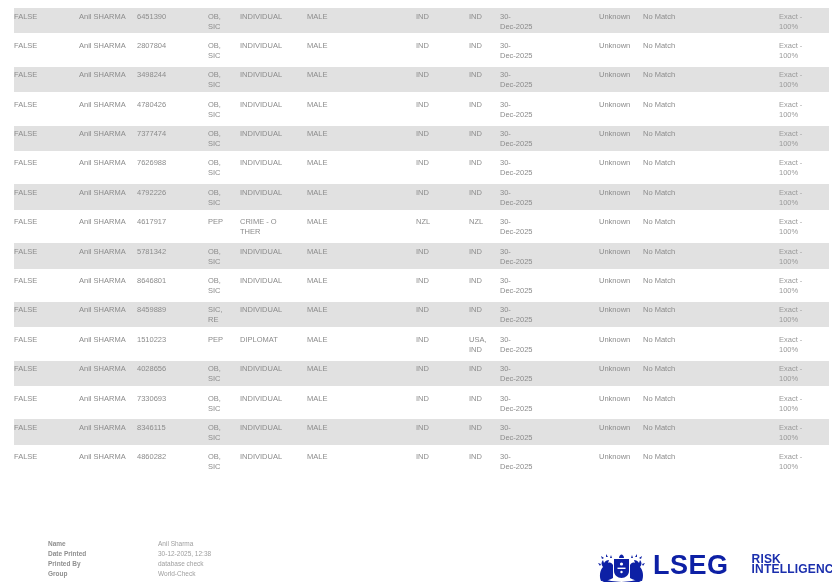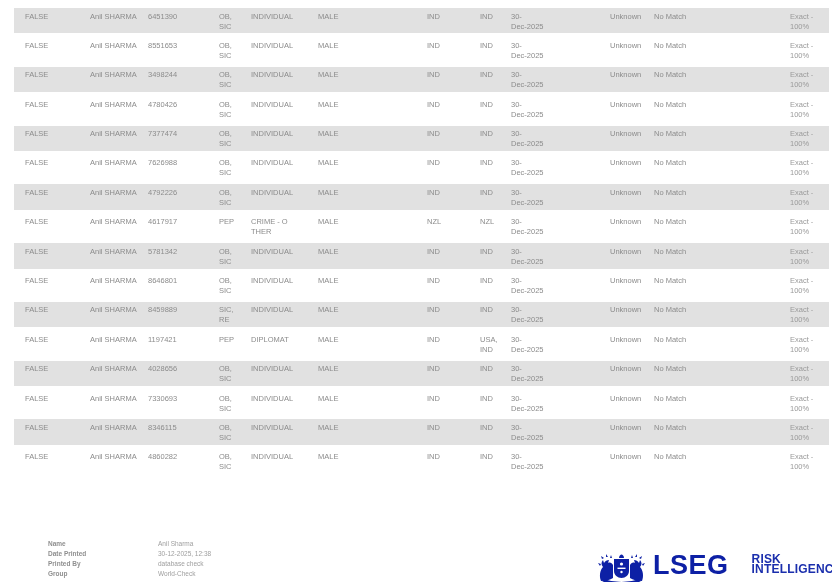--- a/index.html
+++ b/index.html
@@ -10,21 +10,21 @@
   }
   
   .report-table{position:absolute;left:14px;top:8px;width:815px}
   .row{display:flex;height:25.4px;margin-bottom:4px;background:#ffffff}
   .row.stripe{background:#e1e1e1}
   .cell{
     font-size:7.5px;line-height:10px;color:#8c8c8c;
     padding-top:3.5px;box-sizing:border-box;
     white-space:pre-line;overflow:hidden;
   }
-  .c1{width:65px;margin-left:11px}
+  .c1{width:65px;}
   .c2{width:58px}
   .c3{width:71px}
   .c4{width:32px}
   .c5{width:67px}
   .c6{width:109px}
   .c7{width:53px}
   .c8{width:31px}
   .c9{width:99px}
   .c10{width:44px}
   .c11{width:136px}
@@ -64,21 +64,21 @@
     <div class="cell c9">30-
 Dec-2025</div>
     <div class="cell c10">Unknown</div>
     <div class="cell c11">No Match</div>
     <div class="cell c12">Exact -
 100%</div>
   </div>
     <div class="row">
     <div class="cell c1">FALSE</div>
     <div class="cell c2">Anil SHARMA</div>
-    <div class="cell c3">8551653</div>
+    <div class="cell c3">2807804</div>
     <div class="cell c4">OB,
 SIC</div>
     <div class="cell c5">INDIVIDUAL</div>
     <div class="cell c6">MALE</div>
     <div class="cell c7">IND</div>
     <div class="cell c8">IND</div>
     <div class="cell c9">30-
 Dec-2025</div>
     <div class="cell c10">Unknown</div>
     <div class="cell c11">No Match</div>
@@ -234,21 +234,21 @@
     <div class="cell c9">30-
 Dec-2025</div>
     <div class="cell c10">Unknown</div>
     <div class="cell c11">No Match</div>
     <div class="cell c12">Exact -
 100%</div>
   </div>
     <div class="row">
     <div class="cell c1">FALSE</div>
     <div class="cell c2">Anil SHARMA</div>
-    <div class="cell c3">1197421</div>
+    <div class="cell c3">1510223</div>
     <div class="cell c4">PEP</div>
     <div class="cell c5">DIPLOMAT</div>
     <div class="cell c6">MALE</div>
     <div class="cell c7">IND</div>
     <div class="cell c8">USA,
 IND</div>
     <div class="cell c9">30-
 Dec-2025</div>
     <div class="cell c10">Unknown</div>
     <div class="cell c11">No Match</div>

